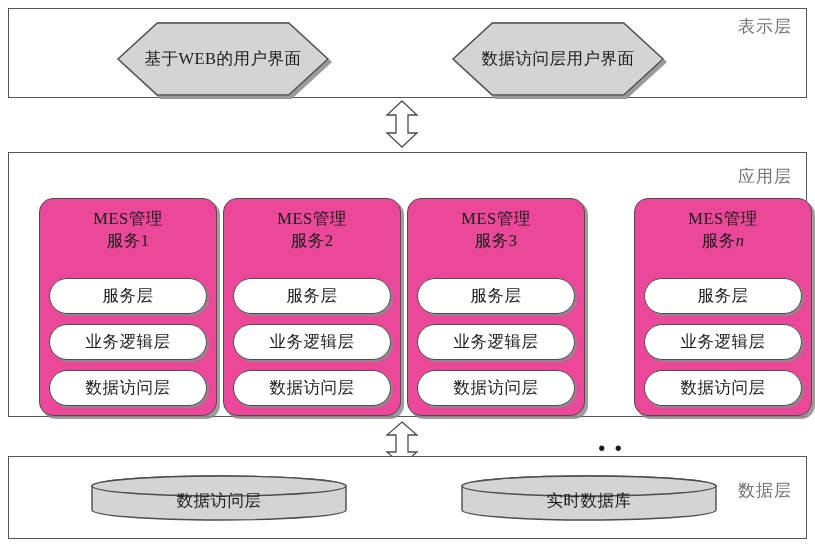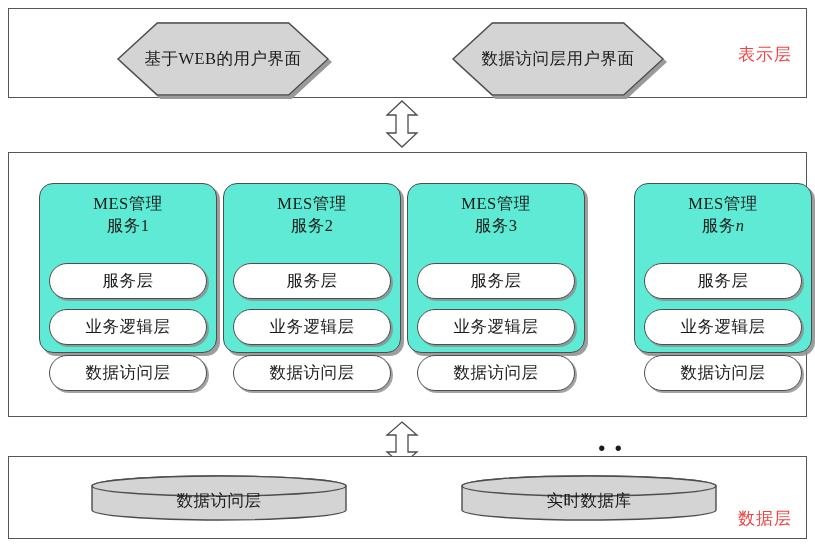--- a/index.html
+++ b/index.html
@@ -32,22 +32,21 @@
   #data-layer         { left: 8px;  top: 456px; width: 799px; height: 83px; padding-left: 39px; }
 
   .layer-title {
     position: absolute;
     right: 14px;
     top: 8px;
     font-size: 17px;
     letter-spacing: 1px;
     line-height: 1.2;
     white-space: nowrap;
-    color: #ef4444;
-    margin-top: 28px;
+    color: #737373;
   }
   #application-layer .layer-title { top: 14px; }
   #data-layer .layer-title { top: 24px; }
 
   
   .hex {
     position: absolute;
     width: 212px;
     height: 74px;
     top: 13px;
@@ -95,24 +94,24 @@
     position: absolute;
     left: 385px;
     width: 34px;
   }
   #connector-top    { top: 100px; height: 48px; }
   #connector-bottom { top: 421px; height: 45px; }
 
   
   .service-panel {
     position: absolute;
-    top: 30px;
+    top: 45px;
     width: 178px;
-    height: 170px;
-    background: #5eead4;
+    height: 218px;
+    background: #ec4899;
     border: 1.3px solid #4d4d4d;
     border-radius: 14px;
     box-sizing: border-box;
     box-shadow: 3px 3px 0 0 rgba(140,140,140,0.85);
   }
   #service-panel-1 { left: 30px; }
   #service-panel-2 { left: 214px; }
   #service-panel-3 { left: 398px; }
   #service-panel-n { left: 625px; }
 

